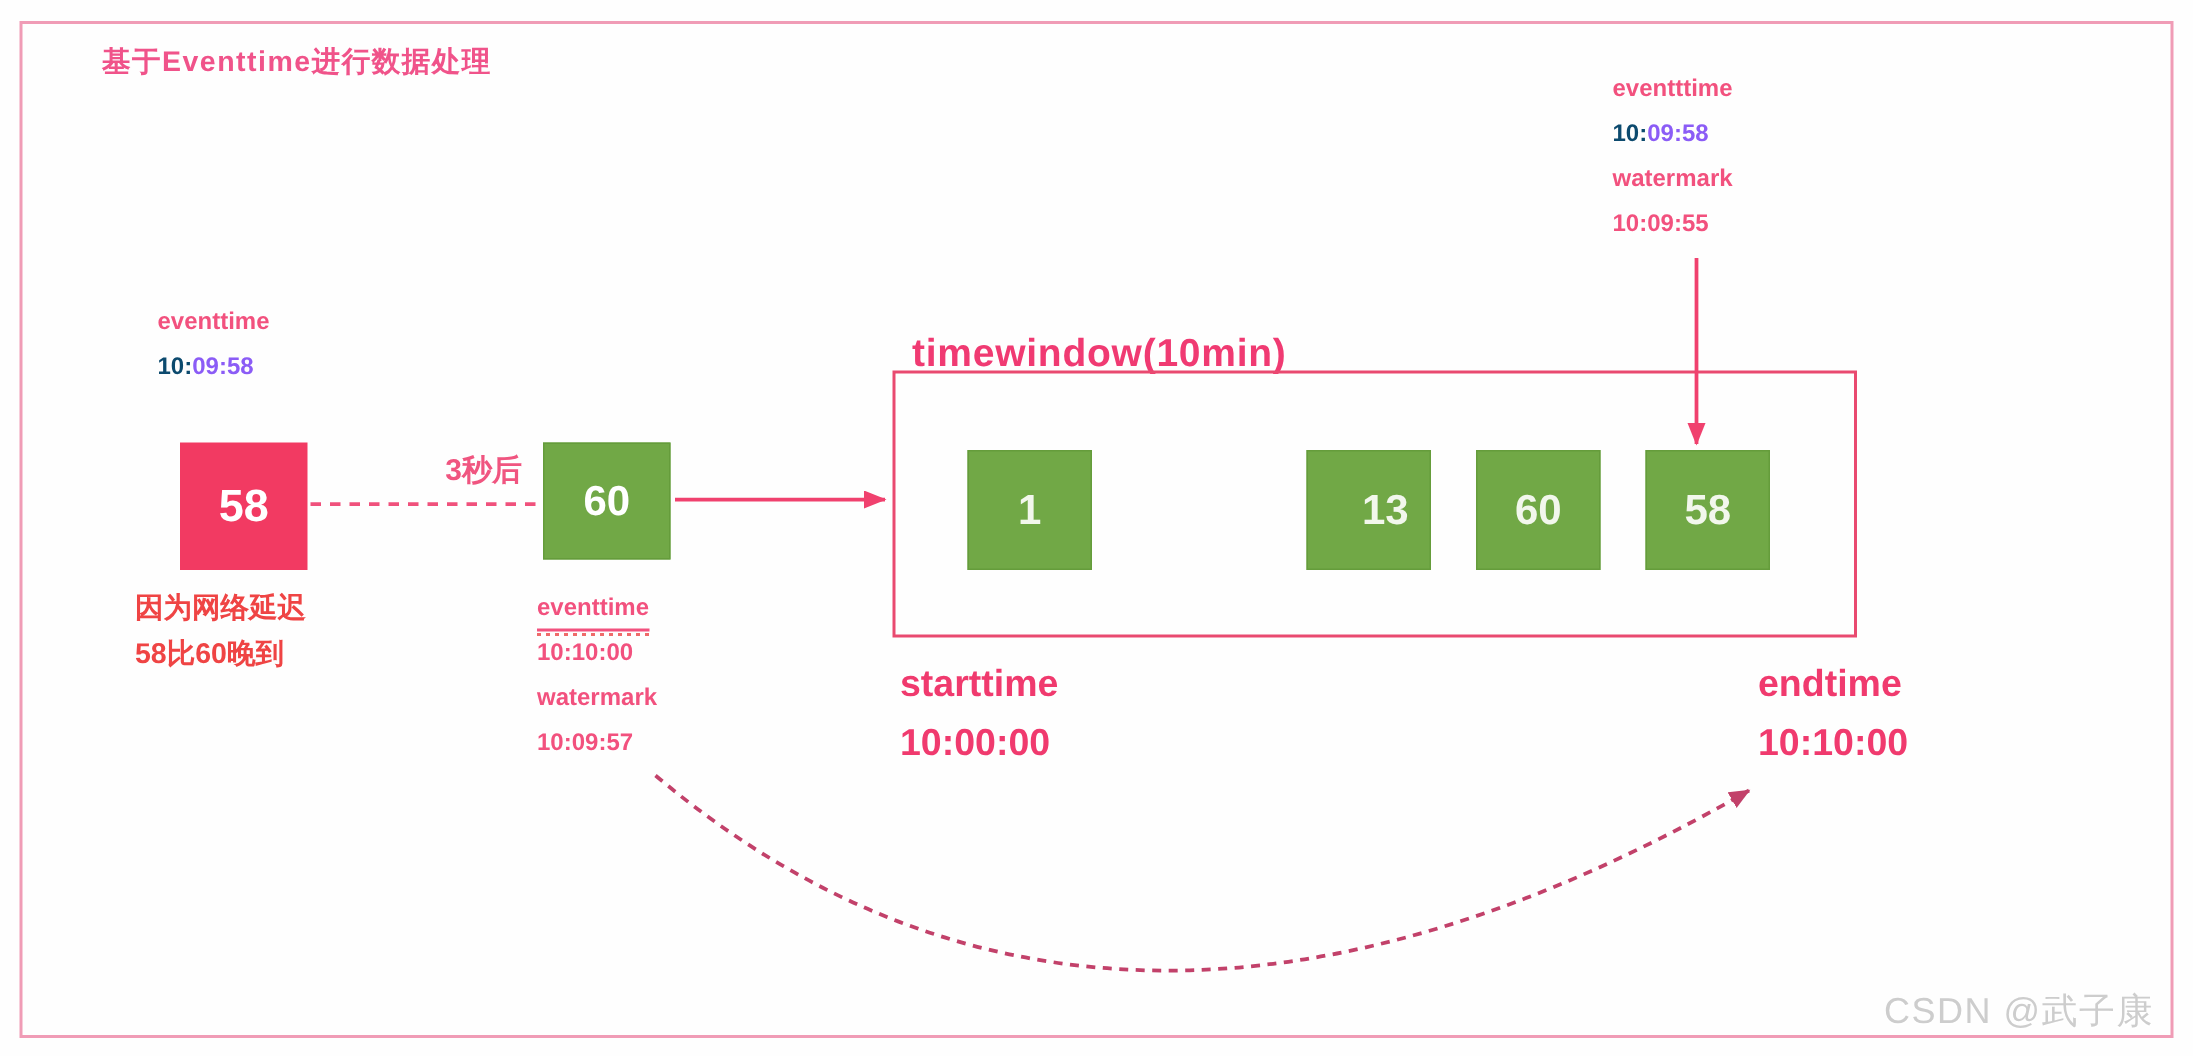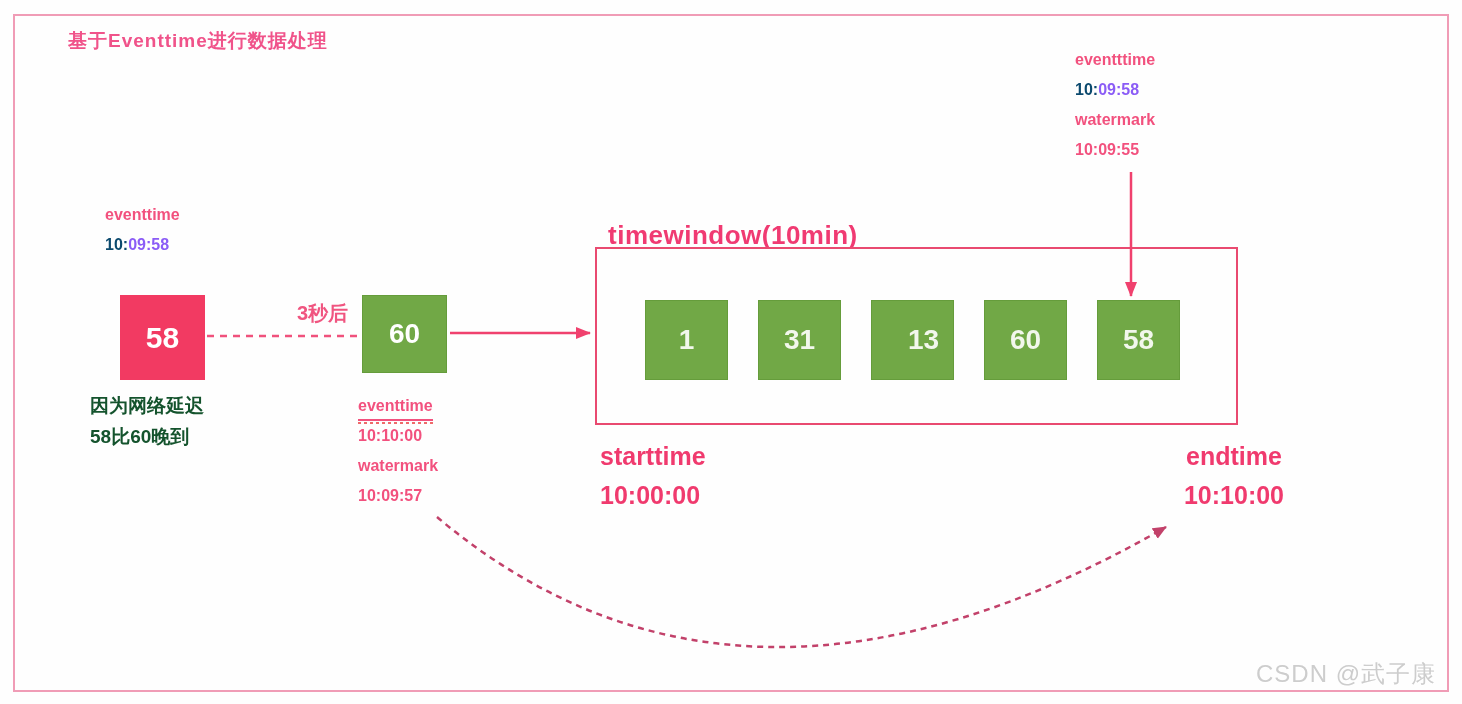--- a/index.html
+++ b/index.html
@@ -35,41 +35,41 @@
   .green-box{
     left:362px;top:295px;width:85px;height:78px;
     background:#71a846;border:1px solid #659c3b;font-size:28px;box-sizing:border-box;
   }
   .delay-label{
     position:absolute;left:238px;top:300px;width:110px;text-align:right;
     font-size:20px;font-weight:700;color:#f05580;
   }
   .note{
     position:absolute;left:90px;top:390px;
-    font-size:19px;font-weight:600;color:#14532d;line-height:31px;white-space:nowrap;
+    font-size:19px;font-weight:600;color:#ef4444;line-height:31px;white-space:nowrap;
   }
   .window-title{
     position:absolute;left:608px;top:186px;
     font-size:26px;font-weight:700;color:#f03a72;letter-spacing:0.5px;margin-top:34px;
   }
   .window-box{
     position:absolute;left:595px;top:247px;width:643px;height:178px;
     border:2px solid #e94a70;box-sizing:border-box;background:transparent;
   }
   .window-item{
     position:absolute;top:300px;width:83px;height:80px;
     background:#71a846;border:1px solid #659c3b;box-sizing:border-box;
     display:flex;align-items:center;justify-content:center;
     color:#f2f7ec;font-size:28px;font-weight:600;
   }
   .big-label{
     position:absolute;font-size:25px;font-weight:700;color:#f03a6e;
     line-height:39px;white-space:nowrap;
   }
-  .endtime-block{text-align:center;width:124px;}
+  .endtime-block{width:124px;}
   .u-line{
     border-bottom:2px solid currentColor;padding-bottom:2px;
     position:relative;display:inline-block;line-height:22px;
   }
   .u-line::after{
     content:"";position:absolute;left:0;right:0;bottom:-5px;height:2px;
     background:repeating-linear-gradient(90deg,#ef6a6a 0 3px,transparent 3px 6px);
   }
   .svg-overlay{position:absolute;left:0;top:0;pointer-events:none;}
   .credit{
@@ -108,21 +108,20 @@
     <div><span class="u-line">eventtime</span></div>
     <div>10:10:00</div>
     <div>watermark</div>
     <div>10:09:57</div>
   </div>
 
   <div class="window-title">timewindow(10min)</div>
   <div class="window-box"></div>
 
   <div class="window-item" style="left:645px;">1</div>
-  <div class="window-item" style="left:758px;">31</div>
   <div class="window-item" style="left:871px;padding-left:22px;">13</div>
   <div class="window-item" style="left:984px;">60</div>
   <div class="window-item" style="left:1097px;">58</div>
 
   <div class="big-label" style="left:600px;top:437px;">
     <div>starttime</div>
     <div>10:00:00</div>
   </div>
   <div class="big-label endtime-block" style="left:1172px;top:437px;">
     <div>endtime</div>

